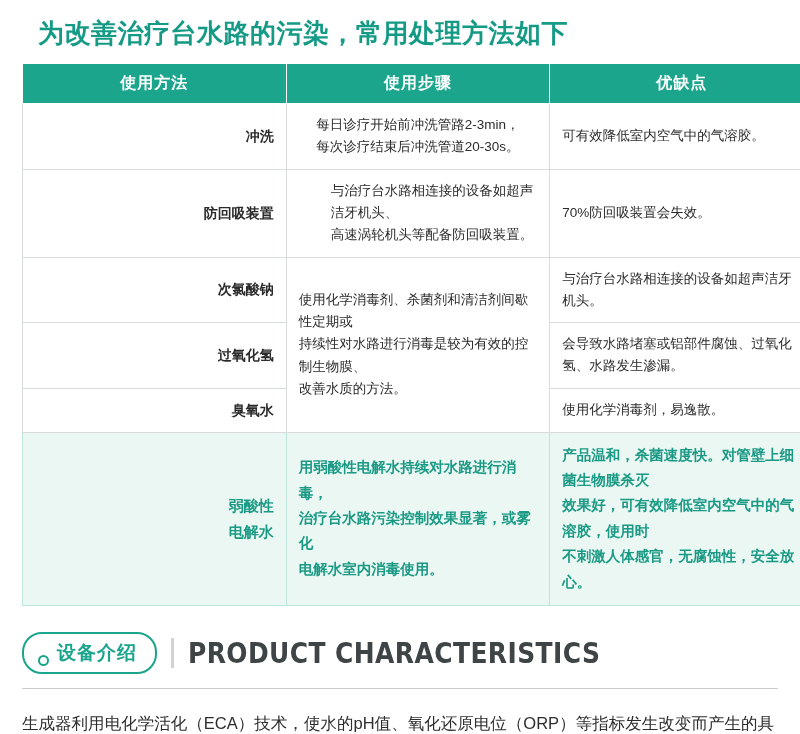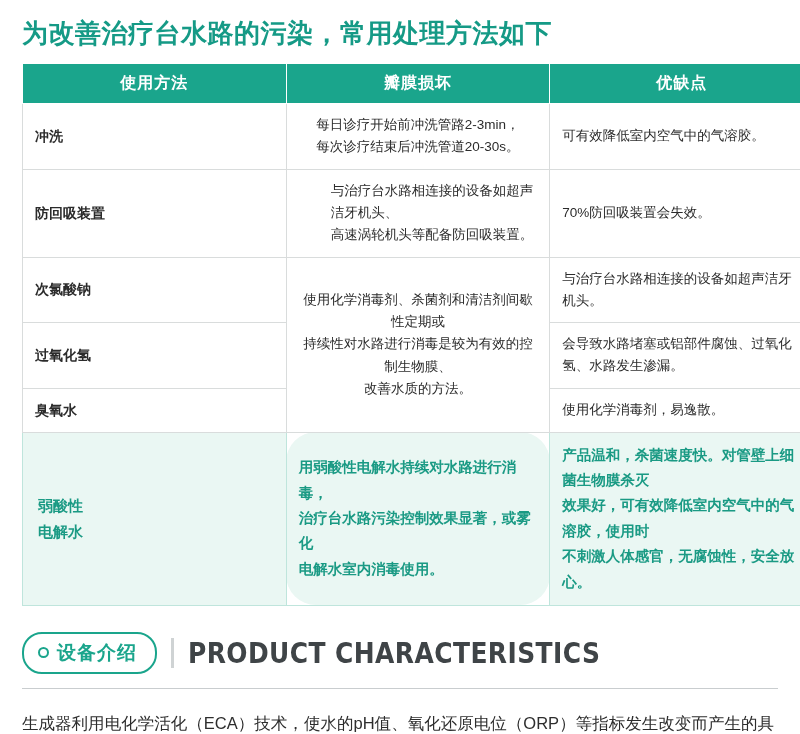--- a/index.html
+++ b/index.html
@@ -24,20 +24,21 @@
 
   
   .main-heading {
     font-size: 26px;
     font-weight: bold;
     color: #159a86;
     letter-spacing: 0.5px;
     padding-top: 18px;
     padding-bottom: 14px;
     line-height: 1.2;
+    margin-left: 16px;
   }
 
   
   table.info-table {
     width: 792px;
     border-collapse: collapse;
     table-layout: fixed;
     font-size: 13.5px;
   }
   table.info-table th {
@@ -51,21 +52,21 @@
     letter-spacing: 1px;
   }
   table.info-table td {
     border: 1px solid #d9dcdc;
     padding: 10px 12px;
     vertical-align: middle;
     line-height: 1.65;
     color: #2b2b2b;
   }
   td.col-method {
-    text-align: left;
+    text-align: right;
     font-weight: bold;
     font-size: 14px;
     width: 118px;
     background: #ffffff;
   }
   td.col-steps {
     width: 290px;
   }
   td.col-pros {
     width: 348px;
@@ -84,21 +85,21 @@
 
   
   .section-block {
     margin-top: 26px;
     display: flex;
     align-items: center;
     gap: 14px;
   }
   .badge {
     display: inline-flex;
-    align-items: center;
+    align-items: flex-end;
     gap: 8px;
     border: 2px solid #1aa58c;
     border-radius: 20px;
     padding: 6px 18px 6px 14px;
     color: #1aa58c;
     font-size: 19px;
     font-weight: bold;
     letter-spacing: 1px;
   }
   .badge .dot {
@@ -145,21 +146,21 @@
 <body>
 
 <div class="page">
 
   <div class="main-heading">为改善治疗台水路的污染，常用处理方法如下</div>
 
   <table class="info-table">
     <thead>
       <tr>
         <th>使用方法</th>
-        <th>瓣膜损坏</th>
+        <th>使用步骤</th>
         <th>优缺点</th>
       </tr>
     </thead>
     <tbody>
 
       <tr>
         <td class="col-method">冲洗</td>
         <td class="col-steps" style="white-space: pre-line; text-align: center;">每日诊疗开始前冲洗管路2-3min，
 每次诊疗结束后冲洗管道20-30s。</td>
         <td class="col-pros">可有效降低室内空气中的气溶胶。</td>
@@ -167,40 +168,40 @@
 
       <tr>
         <td class="col-method">防回吸装置</td>
         <td class="col-steps" style="white-space: pre-line; padding-left: 44px;">与治疗台水路相连接的设备如超声洁牙机头、
 高速涡轮机头等配备防回吸装置。</td>
         <td class="col-pros">70%防回吸装置会失效。</td>
       </tr>
 
       <tr>
         <td class="col-method">次氯酸钠</td>
-        <td class="col-steps" rowspan="3" style="white-space: pre-line; text-align: center;">使用化学消毒剂、杀菌剂和清洁剂间歇性定期或
+        <td class="col-steps" rowspan="3" style="white-space: pre-line;">使用化学消毒剂、杀菌剂和清洁剂间歇性定期或
 持续性对水路进行消毒是较为有效的控制生物膜、
 改善水质的方法。</td>
         <td class="col-pros">与治疗台水路相连接的设备如超声洁牙机头。</td>
       </tr>
 
       <tr>
         <td class="col-method">过氧化氢</td>
         <td class="col-pros">会导致水路堵塞或铝部件腐蚀、过氧化氢、水路发生渗漏。</td>
       </tr>
 
       <tr>
         <td class="col-method">臭氧水</td>
         <td class="col-pros">使用化学消毒剂，易逸散。</td>
       </tr>
 
       <tr class="highlight-row">
         <td class="col-method" style="white-space: pre-line; padding-left: 15px;">弱酸性
 电解水</td>
-        <td class="col-steps" style="white-space: pre-line; border-radius: 30px;">用弱酸性电解水持续对水路进行消毒，
+        <td class="col-steps" style="white-space: pre-line;">用弱酸性电解水持续对水路进行消毒，
 治疗台水路污染控制效果显著，或雾化
 电解水室内消毒使用。</td>
         <td class="col-pros" style="white-space: pre-line; font-family: Liberation Serif, serif;">产品温和，杀菌速度快。对管壁上细菌生物膜杀灭
 效果好，可有效降低室内空气中的气溶胶，使用时
 不刺激人体感官，无腐蚀性，安全放心。</td>
       </tr>
 
     </tbody>
   </table>
 

